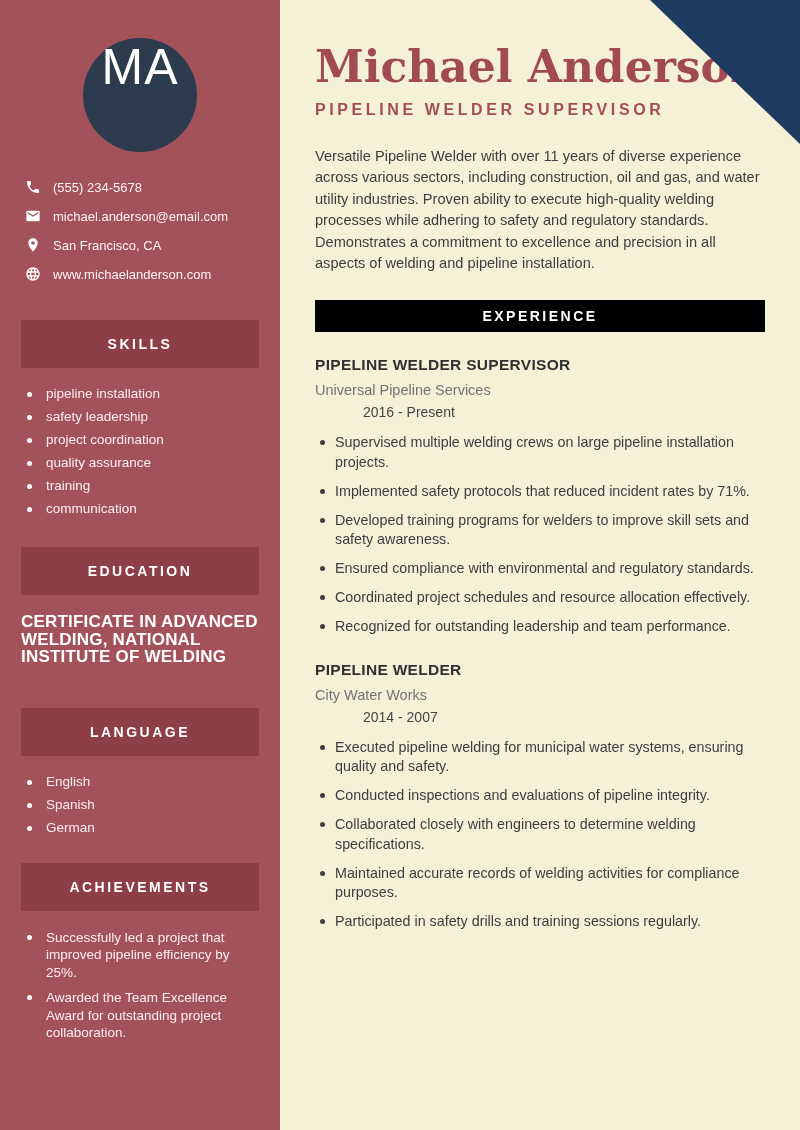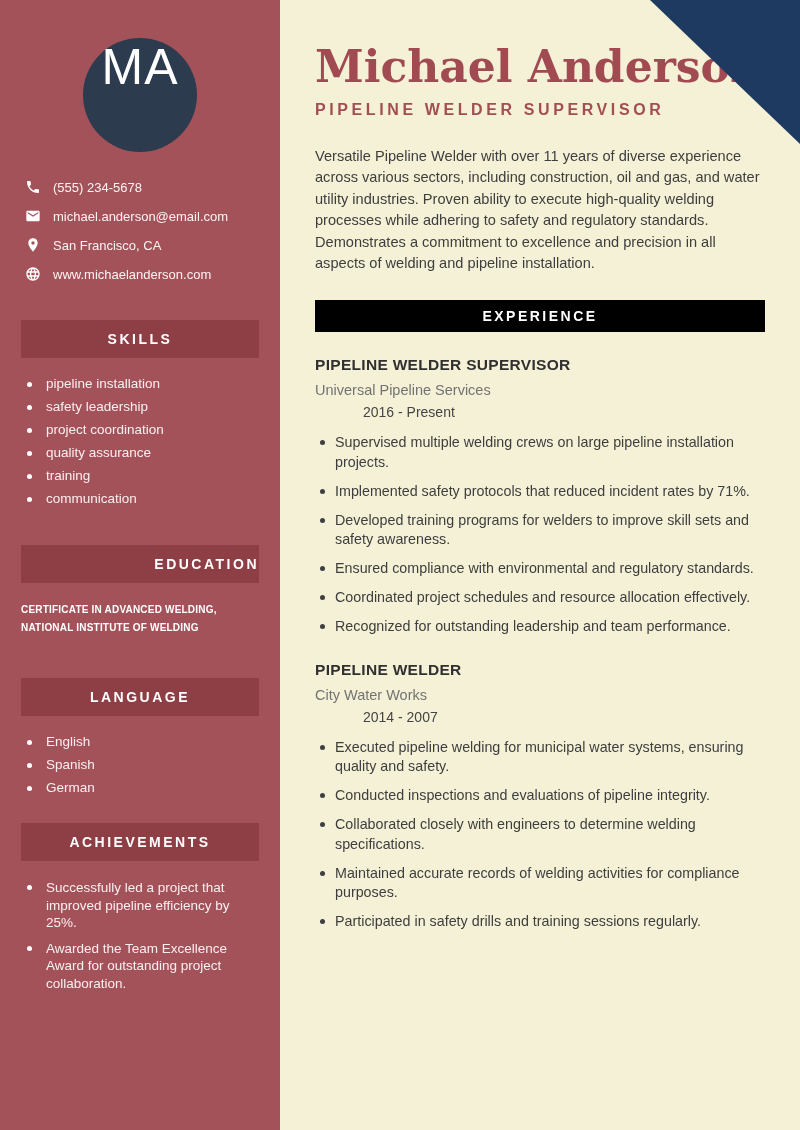--- a/index.html
+++ b/index.html
@@ -33,50 +33,50 @@
   .contact li {
     display: flex; align-items: center;
     margin-bottom: 11px; height: 18px;
   }
   .contact .cicon { width: 16px; height: 16px; margin-right: 12px; flex-shrink: 0; }
   .contact .cicon svg { width: 16px; height: 16px; fill: #ffffff; display: block; }
   .contact .ctext { font-size: 13px; color: #fdf3f3; }
 
   .side-band {
     margin: 0 21px;
-    height: 38px;
+    height: 48px;
     background: #8e3e45;
     display: flex; align-items: center; justify-content: center;
   }
   .side-band h2 {
     font-size: 14px; font-weight: 700; letter-spacing: 2.5px; color: #ffffff;
   }
   .band-skills { margin-top: 37px; }
-  .band-education { margin-top: 38px; justify-content: flex-end; }
+  .band-education { margin-top: 30px; }
   .band-language { margin-top: 42px; }
   .band-achievements { margin-top: 27px; }
 
   .side-list { list-style: none; margin: 18px 21px 0 25px; }
   .side-list li {
     position: relative;
     padding-left: 21px;
     font-size: 13.5px; color: #fbeef0;
     margin-bottom: 7px; line-height: 16px;
   }
   .side-list li::before {
     content: "";
     position: absolute; left: 2px; top: 6px;
     width: 5px; height: 5px; border-radius: 50%;
     background: #ffffff;
   }
   .side-list.wrap li { line-height: 17.5px; margin-bottom: 8px; }
 
   .edu-text {
     margin: 18px 21px 0 21px;
-    font-size: 10px; font-weight: 700;
+    font-size: 17px; font-weight: 700;
     line-height: 17.5px; letter-spacing: 0.2px;
     color: #ffffff;
   }
 
   
   .main {
     position: relative;
     flex: 1;
     padding: 42px 35px 0 35px;
   }

